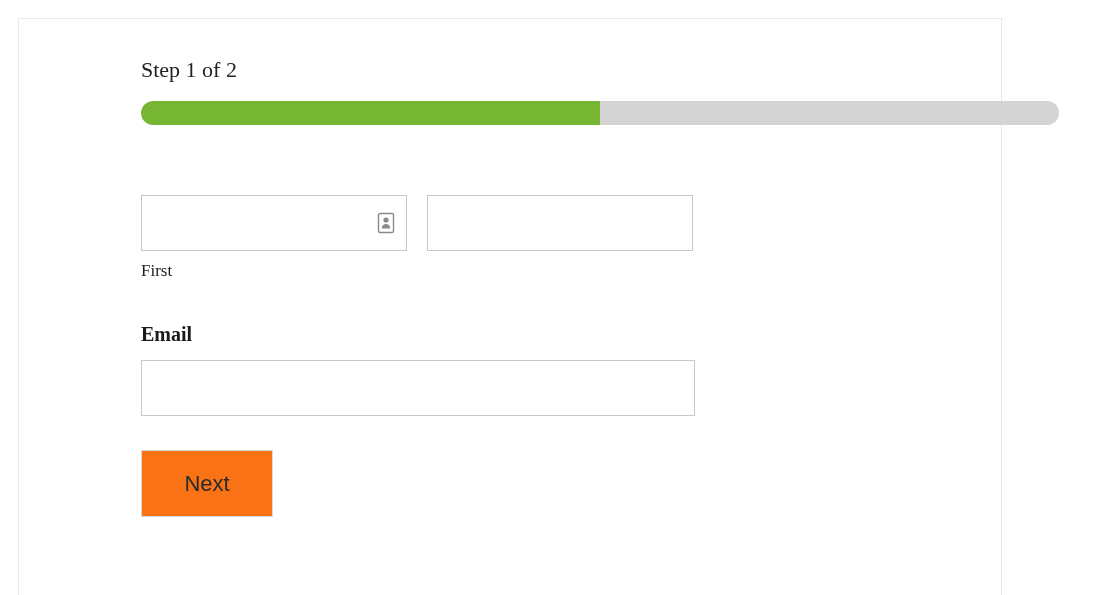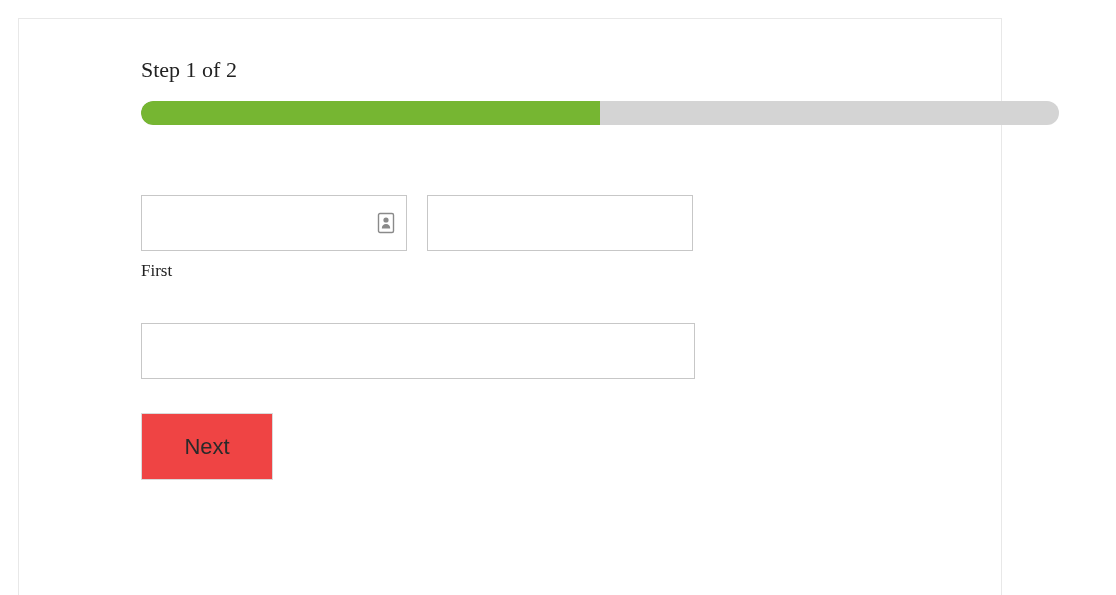--- a/index.html
+++ b/index.html
@@ -82,21 +82,21 @@
       height: 56px;
       border: 1px solid #c7c7c7;
       background: #ffffff;
       font-size: 18px;
       padding: 0 12px;
       outline: none;
     }
     .next-button {
       width: 132px;
       height: 67px;
-      background: #ef4444;
+      background: #f97316;
       border: 1px solid #dadada;
       font-size: 22px;
       color: #2a2a2a;
       font-family: Arial, Helvetica, sans-serif;
       cursor: pointer;
     }
     .first-input-wrap {
       position: relative;
     }
     .contact-icon {
@@ -133,18 +133,19 @@
         </span>
       </div>
       <div class="sublabel">First</div>
     </div>
     <div class="name-field">
       <input type="text" value="" style="">
     </div>
   </div>
 
   <div class="email-field">
+    <div class="field-label">Email</div>
     <input type="text" value="" style="">
   </div>
 
   <button class="next-button">Next</button>
 
 </div>
 
 </body></html>

